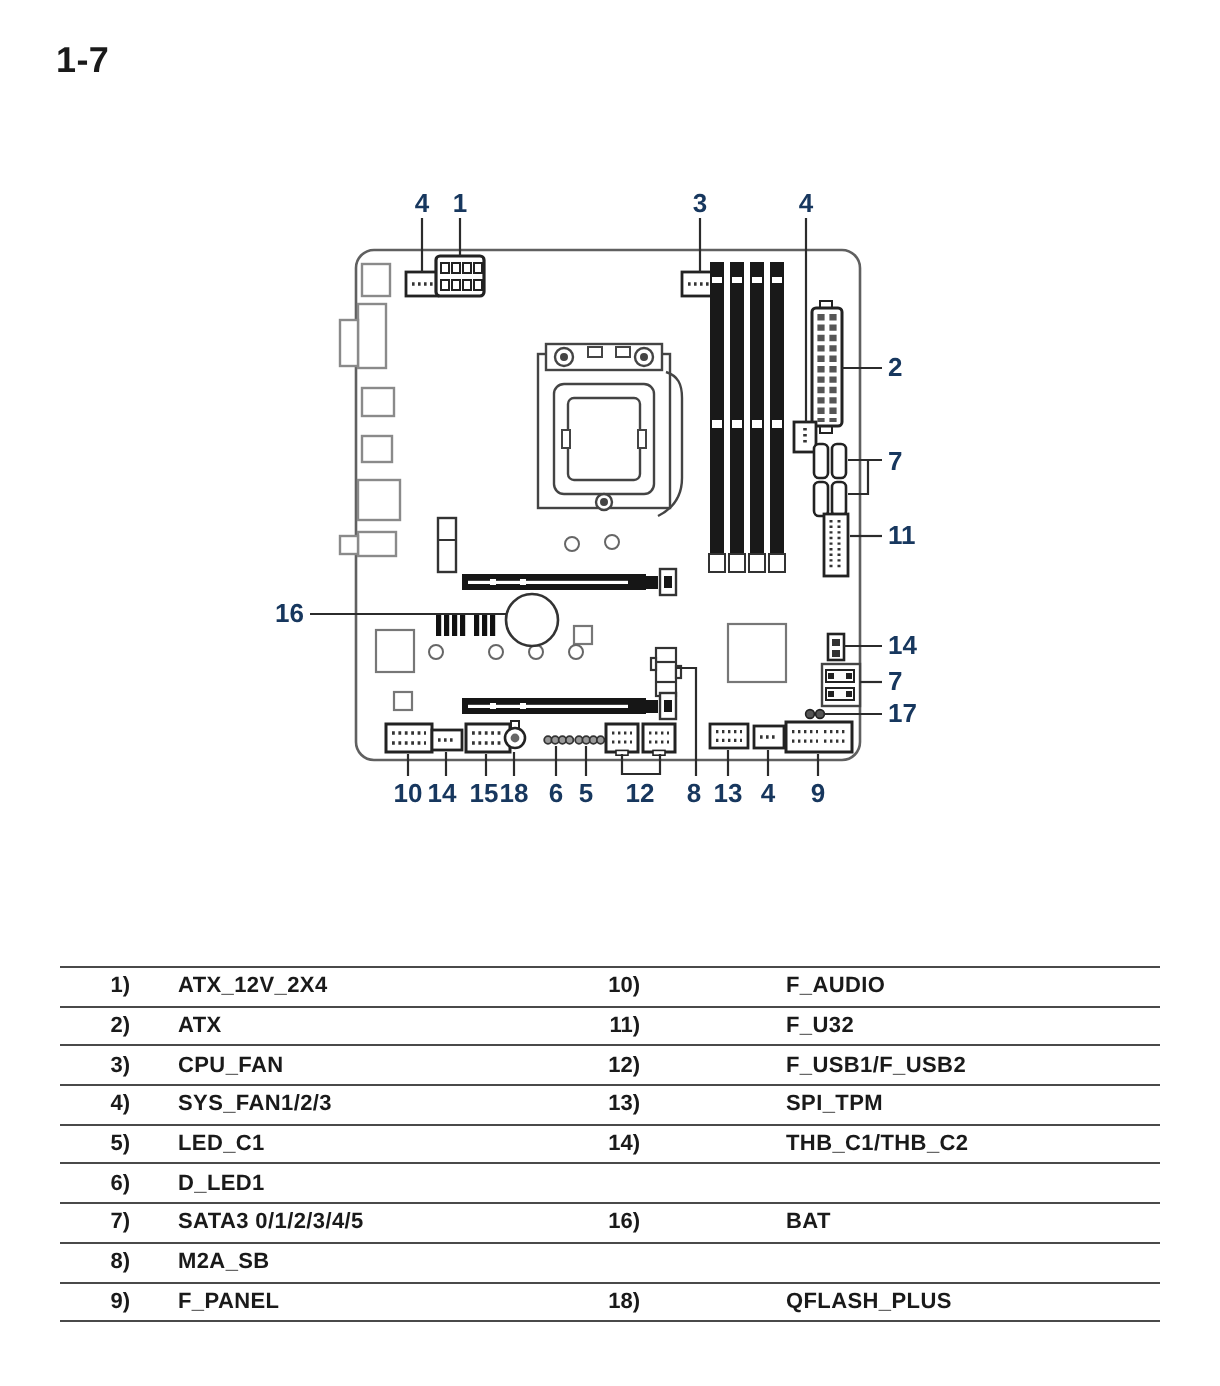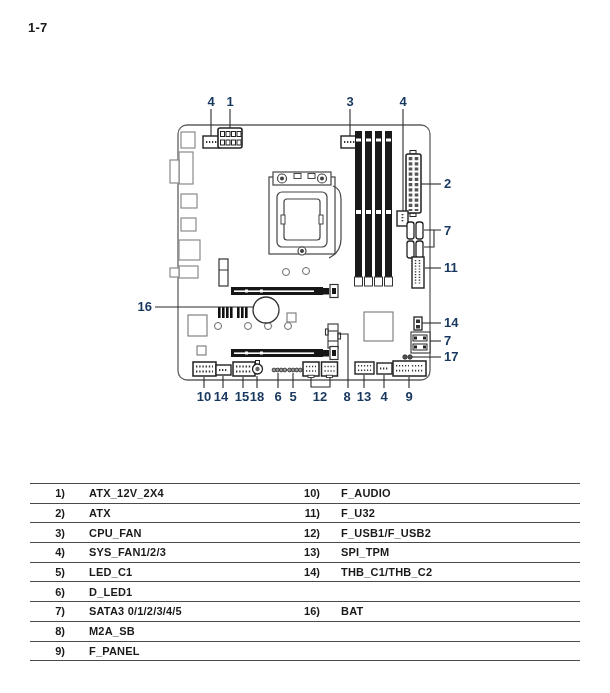--- a/index.html
+++ b/index.html
@@ -1,27 +1,27 @@
 <!DOCTYPE html>
 <html><head>
 <meta charset="utf-8">
 <style>
   html,body{margin:0;padding:0;background:#ffffff;}
   body{width:610px;height:693px;position:relative;font-family:"Liberation Sans",sans-serif;overflow:hidden;}
-  .hdr{position:absolute;top:20px;left:28px;display:flex;gap:19px;font-weight:bold;font-size:13px;color:#1a1a1a;letter-spacing:.2px;}
+  .hdr{position:absolute;top:20px;left:28px;display:flex;gap:19px;font-weight:bold;font-size:18px;color:#1a1a1a;letter-spacing:.2px;}
   svg{position:absolute;top:85px;left:0;}
   .callout{font:bold 13px "Liberation Sans",sans-serif;fill:#17375e;}
   .conn-table{position:absolute;top:483px;left:30px;width:550px;border-top:1.5px solid #4a4a4a;font-weight:bold;font-size:11px;color:#1a1a1a;}
   .trow{display:flex;align-items:center;height:18.7px;border-bottom:1.5px solid #4a4a4a;}
   .half{flex:0 0 260px;display:flex;align-items:center;}
-  .half.right{flex:1;}
+  .half.right{flex:1;gap:24px;}
   .num{width:35px;text-align:right;}
   .half.right .num{width:30px;}
   .name{padding-left:24px;letter-spacing:.2px;}
-  .half.right .name{padding-left:21px;}
+  .half.right .name{padding-left:21px;margin-left:28px;}
 </style>
 </head>
 <body>
 
 <div class="hdr">
   <span>1-7</span>
 </div>
 
 <svg width="610" height="325" viewBox="0 85 610 325" xmlns="http://www.w3.org/2000/svg">
 
@@ -388,14 +388,18 @@
     <div class="half">
         <span class="num">8)</span>
         <span class="name">M2A_SB</span>
       </div>
   </div>
   <div class="trow">
     <div class="half">
         <span class="num">9)</span>
         <span class="name">F_PANEL</span>
       </div>
+    <div class="half right">
+        <span class="num">18)</span>
+        <span class="name">QFLASH_PLUS</span>
+      </div>
   </div>
 </div>
 
 </body></html>

